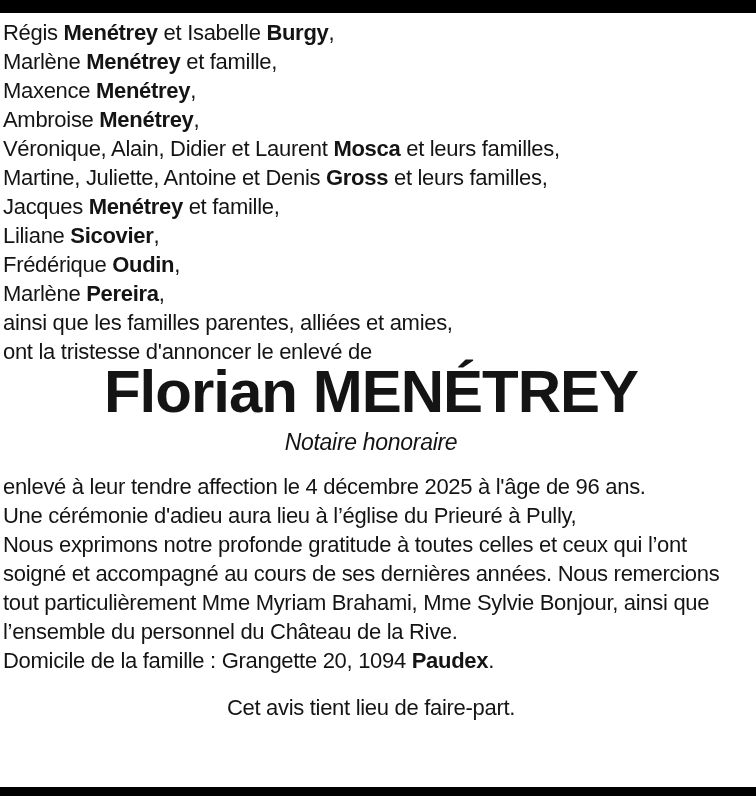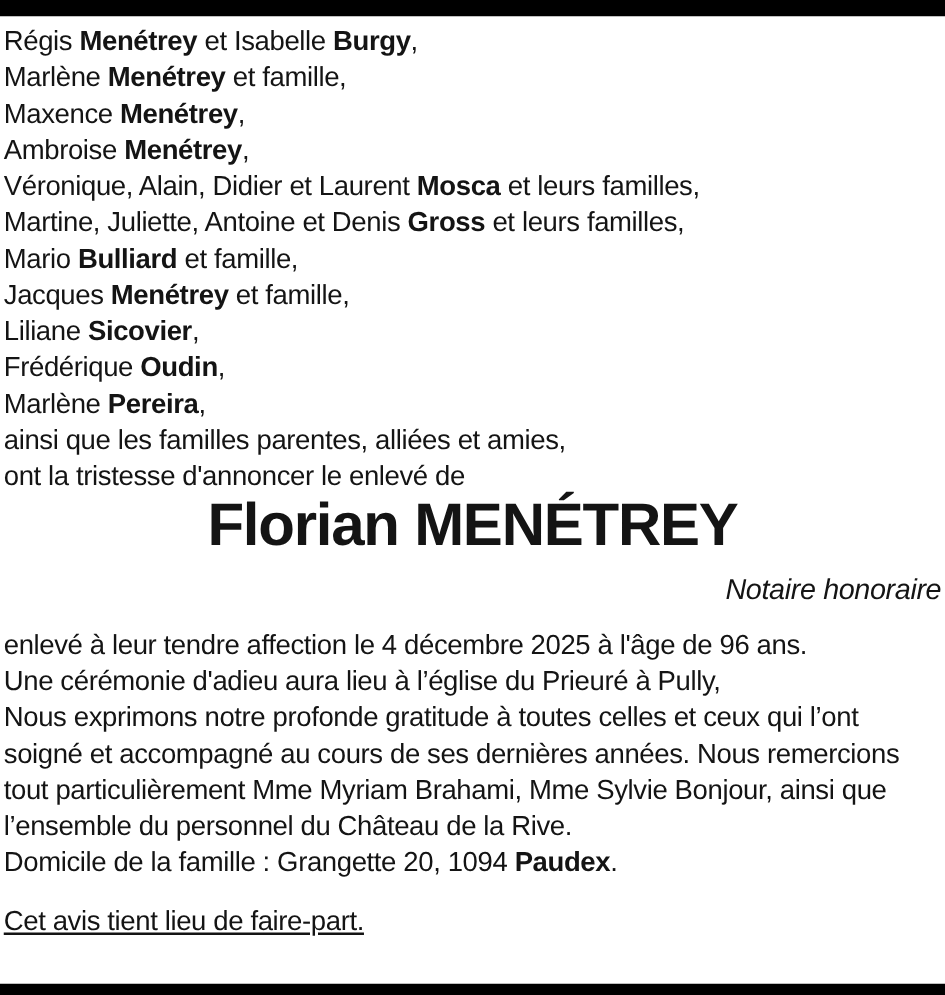--- a/index.html
+++ b/index.html
@@ -26,71 +26,70 @@
     right: 0;
     background: var(--bar);
   }
   .bar-top { top: 0; height: 13px; }
   .bar-bottom { bottom: 0; height: 9px; }
   .content {
     position: absolute;
     top: 13px;
     left: 0;
     right: 0;
-    padding: 5px 3px 0 3px;
+    padding: 5px 17px 0 3px;
     font-size: 22px;
     letter-spacing: -0.3px;
   }
   .line {
     height: 29px;
     line-height: 29px;
     white-space: nowrap;
   }
   .line b { font-weight: bold; }
   .title {
     text-align: center;
     font-weight: bold;
-    font-size: 48px;
+    font-size: 60px;
     height: 52px;
     line-height: 52px;
     letter-spacing: -1px;
     white-space: nowrap;
   }
   .subtitle {
-    text-align: right;
+    text-align: center;
     font-style: italic;
     font-size: 23px;
     height: 32px;
     line-height: 32px;
     margin-top: 8px;
     margin-bottom: 14px;
     white-space: nowrap;
   }
   .closing {
+    text-align: center;
     margin-top: 18px;
     height: 29px;
     line-height: 29px;
     white-space: nowrap;
-    text-decoration: underline;
   }
 </style>
 </head>
 <body>
 
 <div class="bar bar-top"></div>
 
 <div class="content">
   <div>
       <div class="line"><span>Régis </span><b>Menétrey</b><span> et Isabelle </span><b>Burgy</b><span>,</span></div>
       <div class="line"><span>Marlène </span><b>Menétrey</b><span> et famille,</span></div>
       <div class="line"><span>Maxence </span><b>Menétrey</b><span>,</span></div>
       <div class="line"><span>Ambroise </span><b>Menétrey</b><span>,</span></div>
       <div class="line"><span>Véronique, Alain, Didier et Laurent </span><b>Mosca</b><span> et leurs familles,</span></div>
       <div class="line"><span>Martine, Juliette, Antoine et Denis </span><b>Gross</b><span> et leurs familles,</span></div>
-      <div class="line"><span>Mario </span><b>Bulliard</b><span> et famille,</span></div>
       <div class="line"><span>Jacques </span><b>Menétrey</b><span> et famille,</span></div>
       <div class="line"><span>Liliane </span><b>Sicovier</b><span>,</span></div>
       <div class="line"><span>Frédérique </span><b>Oudin</b><span>,</span></div>
       <div class="line"><span>Marlène </span><b>Pereira</b><span>,</span></div>
       <div class="line"><span>ainsi que les familles parentes, alliées et amies,</span></div>
       <div class="line"><span>ont la tristesse d'annoncer le enlevé de</span></div>
     </div>
 
   <div class="title">Florian MENÉTREY</div>
 

